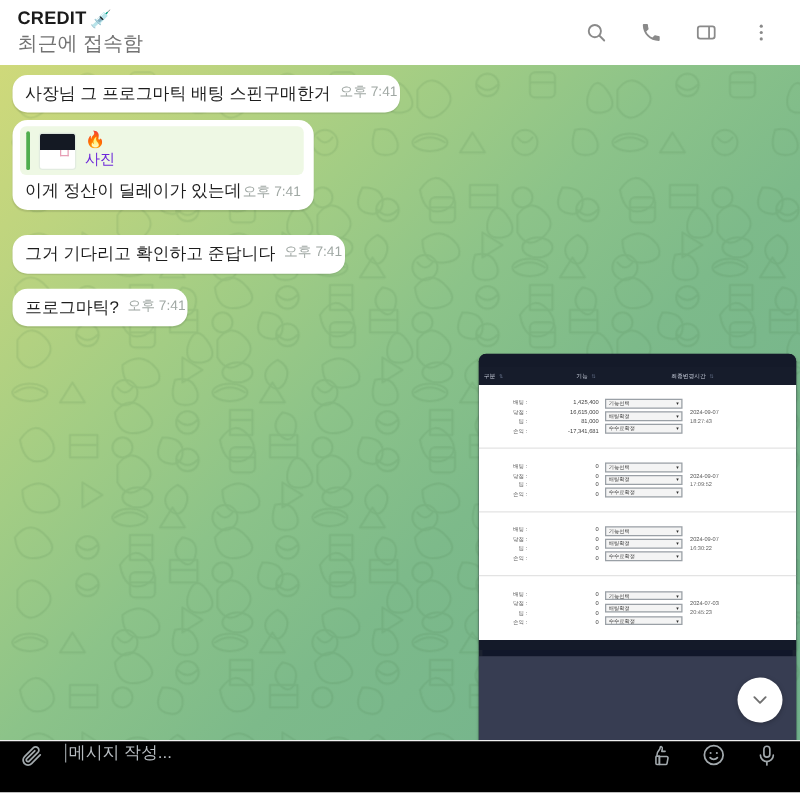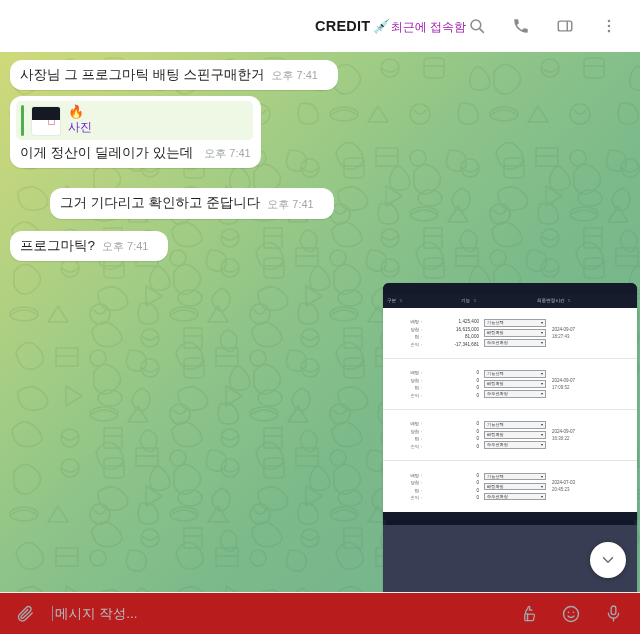--- a/index.html
+++ b/index.html
@@ -20,28 +20,28 @@
   .header {
     height: 52px;
     background: #ffffff;
     display: flex;
     align-items: center;
     padding: 0 14px 0 14px;
     flex: 0 0 52px;
     position: relative;
     z-index: 5;
   }
-  .header-titles { display: flex; flex-direction: row; justify-content: flex-end; flex: 1; }
+  .header-titles { display: flex; flex-direction: column; justify-content: flex-start; flex: 1; }
   .chat-title-row { display: flex; align-items: center; gap: 3px; }
   .chat-title {
     font-size: 14.5px; font-weight: bold; color: #1a1a1a;
     letter-spacing: 0.2px;
   }
   .title-emoji { font-size: 14px; line-height: 1; }
-  .chat-sub { font-size: 12px; color: #a21caf; margin-top: 2px; }
+  .chat-sub { font-size: 16px; color: #737373; margin-top: 2px; }
   .header-actions { display: flex; align-items: center; gap: 22px; padding-right: 6px; }
   .hicon { width: 22px; height: 22px; color: #8a8a8a; display: flex; align-items: center; justify-content: center; cursor: pointer; }
   .hicon svg { display: block; }
 
   
   .chat-body {
     position: relative;
     flex: 1;
     overflow: hidden;
     background:
@@ -62,25 +62,25 @@
     padding: 8px 0 0 0;
     height: 100%;
   }
 
   
   .bubble-row { display: flex; padding: 0 0 6px 10px; }
   .bubble {
     position: relative;
     background: #ffffff;
     border-radius: 12px;
-    padding: 6px 20px 6px 10px;
+    padding: 6px 2px 6px 10px;
     max-width: 420px;
     box-shadow: 0 1px 1px rgba(0,0,0,0.10);
     display: flex;
-    align-items: flex-end;
+    align-items: flex-start;
     gap: 7px;
   }
   .bubble.col { flex-direction: column; align-items: stretch; gap: 0; padding: 5px 8px 5px 6px; }
   .btext {
     font-size: 13.5px;
     color: #1d1d1d;
     line-height: 1.35;
     white-space: nowrap;
   }
   .btime {
@@ -107,21 +107,21 @@
     overflow: hidden;
     position: relative;
     flex: 0 0 30px;
     border: 1px solid #e2ece0;
   }
   .thumb-top { position: absolute; left: 0; top: 0; width: 100%; height: 13px; background: #141923; }
   .thumb-mark { position: absolute; right: 5px; top: 13px; width: 7px; height: 5px; border: 1px solid #e79fb6; border-top: none; }
   .quote-meta { display: flex; flex-direction: column; justify-content: center; gap: 1px; }
   .quote-emoji { font-size: 13px; line-height: 1; }
   .quote-label { font-size: 12px; color: #6d28d9; }
-  .quote-text-row { display: flex; align-items: flex-end; gap: 11px; padding: 1px 2px 1px 4px; }
+  .quote-text-row { display: flex; align-items: flex-end; gap: 1px; padding: 1px 2px 1px 4px; }
 
   
   .img-row { display: flex; justify-content: flex-end; padding-right: 3px; margin-top: 16px; }
   .shot {
     width: 254px; height: 360px;
     border-radius: 6px;
     overflow: hidden;
     background: #1b2130;
     box-shadow: 0 1px 2px rgba(0,0,0,0.22);
     display: flex; flex-direction: column;
@@ -179,22 +179,22 @@
     box-shadow: 0 1px 4px rgba(0,0,0,0.25);
     display: flex; align-items: center; justify-content: center;
     cursor: pointer;
     z-index: 4;
   }
   .scrolldown svg { display: block; color: #707070; }
 
   
   .composer {
     height: 42px; flex: 0 0 42px;
-    background: #b91c1c;
-    display: flex; align-items: center;
+    background: #000000;
+    display: flex; align-items: flex-start;
     padding: 0 16px 0 14px;
     gap: 12px;
     border-top: 1px solid #f0f0f0;
   }
   .cicon { width: 22px; height: 22px; color: #a2a9ad; display: flex; align-items: center; justify-content: center; cursor: pointer; }
   .cinput {
     flex: 1;
     display: flex; align-items: center;
     font-size: 13.5px; color: #b8bdc2;
     position: relative;
@@ -329,21 +329,21 @@
               <span class="quote-label">사진</span>
             </div>
           </div>
           <div class="quote-text-row">
             <span class="btext">이게 정산이 딜레이가 있는데</span>
             <span class="btime">오후 7:41</span>
           </div>
         </div>
       </div>
 
-      <div class="bubble-row" style="margin-top:14px;margin-left:40px;">
+      <div class="bubble-row" style="margin-top:14px;">
         <div class="bubble">
           <span class="btext">그거 기다리고 확인하고 준답니다</span>
           <span class="btime">오후 7:41</span>
         </div>
       </div>
 
       <div class="bubble-row" style="margin-top:6px;">
         <div class="bubble">
           <span class="btext">프로그마틱?</span>
           <span class="btime">오후 7:41</span>

